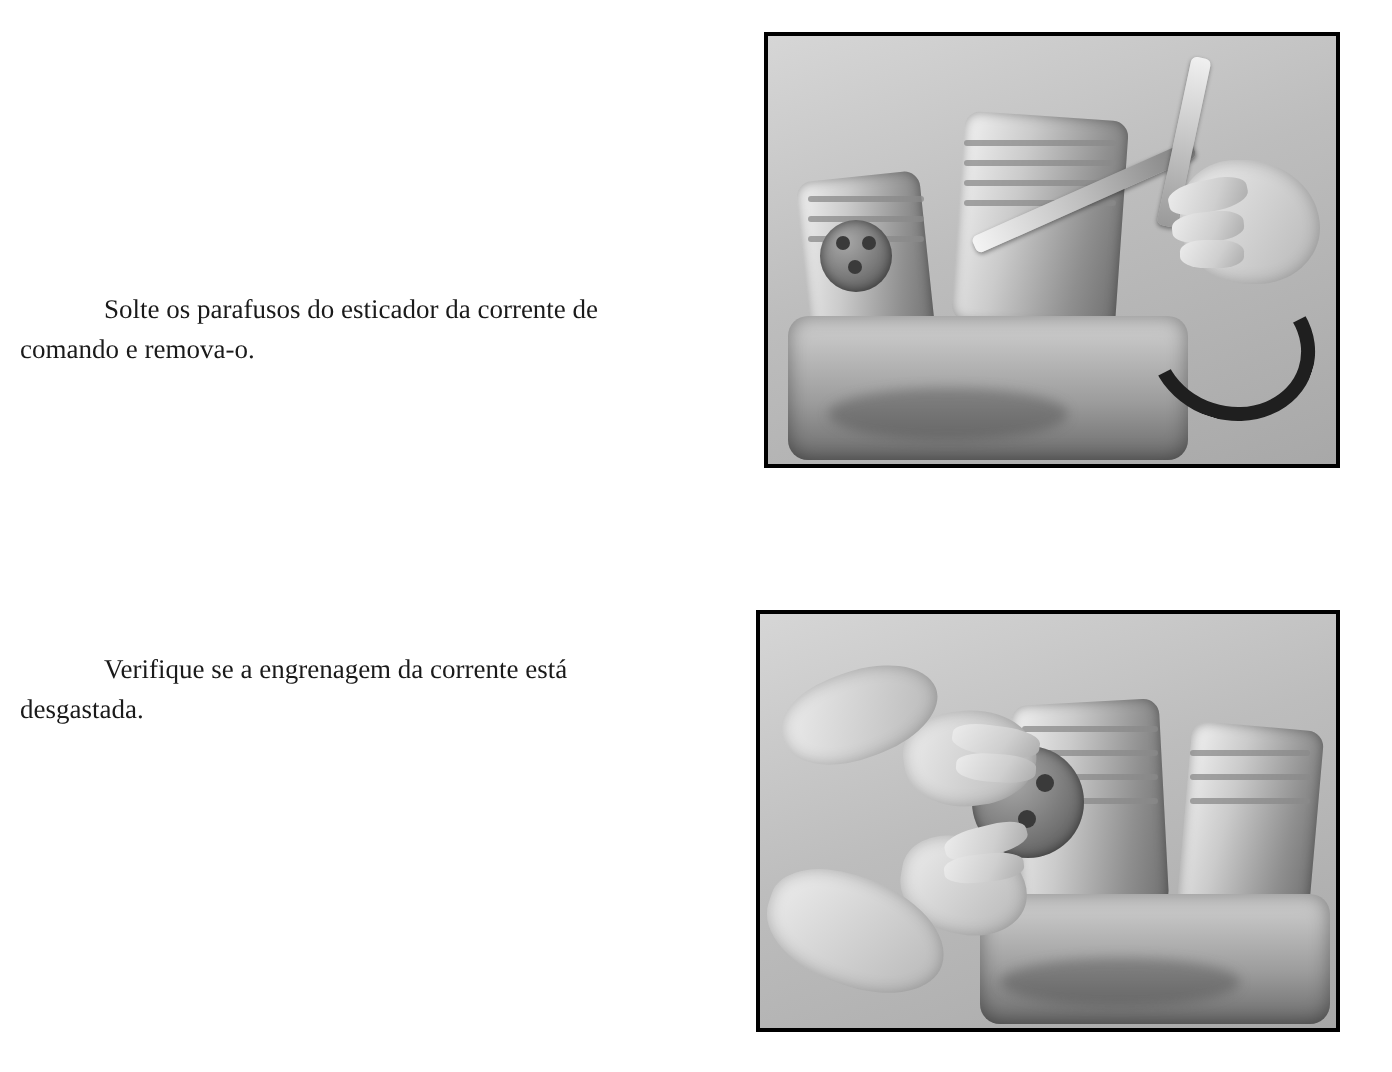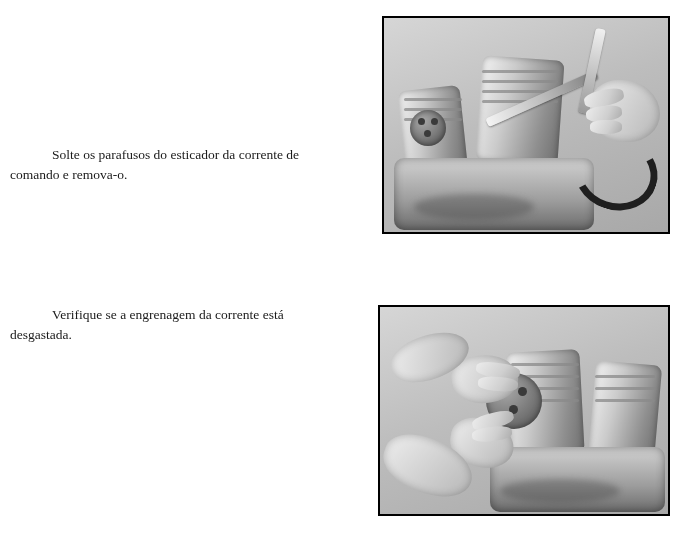--- a/index.html
+++ b/index.html
@@ -35,21 +35,21 @@
     margin: 0;
     text-indent: 42px;
   }
   #block-1 {
     left: 10px;
     top: 145px;
     width: 330px;
   }
   #block-2 {
     left: 10px;
-    top: 305px;
+    top: 325px;
     width: 330px;
   }
 
   
   .figure {
     position: absolute;
     border: 2px solid #000000;
     background: #cfcfcf;
     overflow: hidden;
     box-sizing: border-box;

